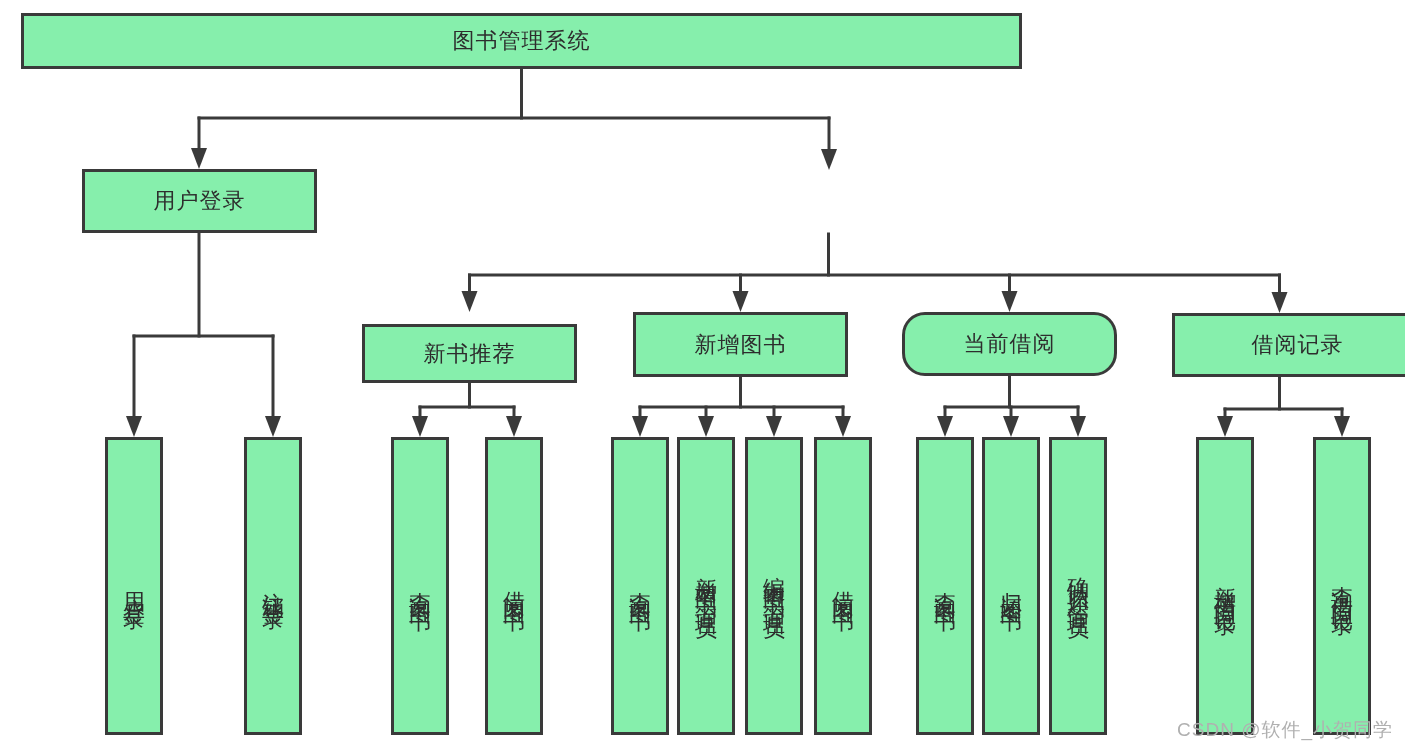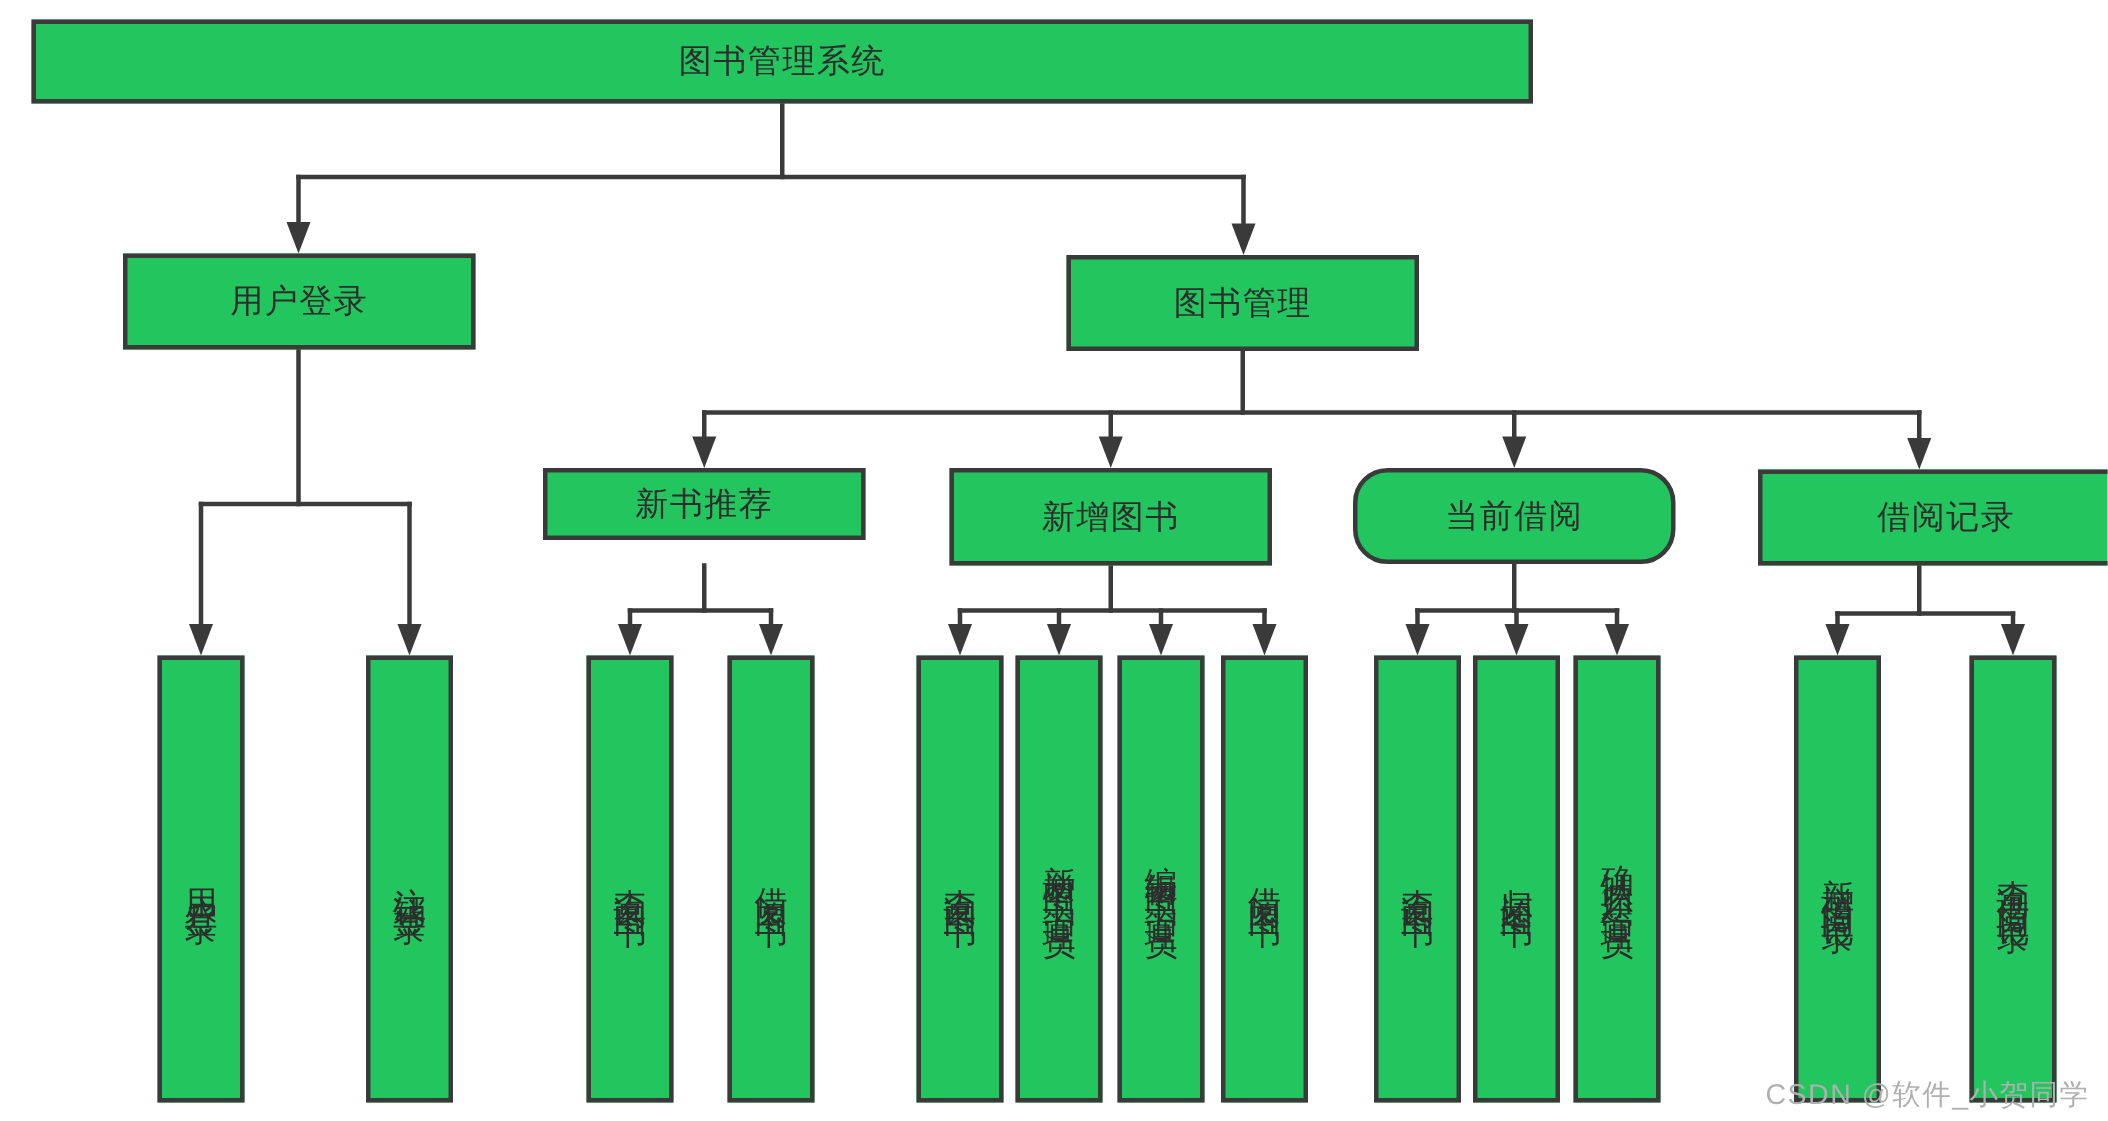--- a/index.html
+++ b/index.html
@@ -23,21 +23,21 @@
   .connectors{
     position:absolute;
     left:0;top:0;
     width:1405px;height:747px;
     pointer-events:none;
   }
   .node{
     position:absolute;
     box-sizing:border-box;
     border:3px solid var(--line);
-    background:#22c55e;
+    background:#86efac;
     color:var(--text);
     display:flex;
     align-items:center;
     justify-content:center;
     text-align:center;
   }
   .h-node{
     font-size:22px;
     letter-spacing:1px;
     white-space:nowrap;
@@ -116,23 +116,22 @@
       <line x1="1225" y1="409" x2="1225" y2="419" stroke="#3a3a3a" stroke-width="3" stroke-linecap="square"></line>
       <polygon points="1217,416 1233,416 1225,437" fill="#3a3a3a"></polygon>
       <line x1="1342" y1="409" x2="1342" y2="419" stroke="#3a3a3a" stroke-width="3" stroke-linecap="square"></line>
       <polygon points="1334,416 1350,416 1342,437" fill="#3a3a3a"></polygon>
     </svg>
 
   <div class="node h-node" style="left:21px;top:13px;width:1001px;height:56px;">图书管理系统</div>
 
   <div class="node h-node" style="left:82px;top:169px;width:235px;height:64px;">用户登录</div>
 
-  <div class="node h-node" style="left:711px;top:170px;width:235px;height:64px;">图书管理</div>
 
-  <div class="node h-node" style="left:362px;top:312px;width:215px;height:48px;">新书推荐</div>
+  <div class="node h-node" style="left:362px;top:324px;width:215px;height:59px;">新书推荐</div>
 
   <div class="node h-node" style="left:633px;top:312px;width:215px;height:65px;">新增图书</div>
 
   <div class="node h-node" style="left:902px;top:312px;width:215px;height:64px;border-radius:23px;">当前借阅</div>
 
   <div class="node h-node" style="left:1172px;top:313px;width:251px;height:64px;">借阅记录</div>
 
   <div class="node v-node" style="left:105px;top:437px;width:58px;height:298px;">用户登录</div>
 
   <div class="node v-node" style="left:244px;top:437px;width:58px;height:298px;">注销登录</div>

